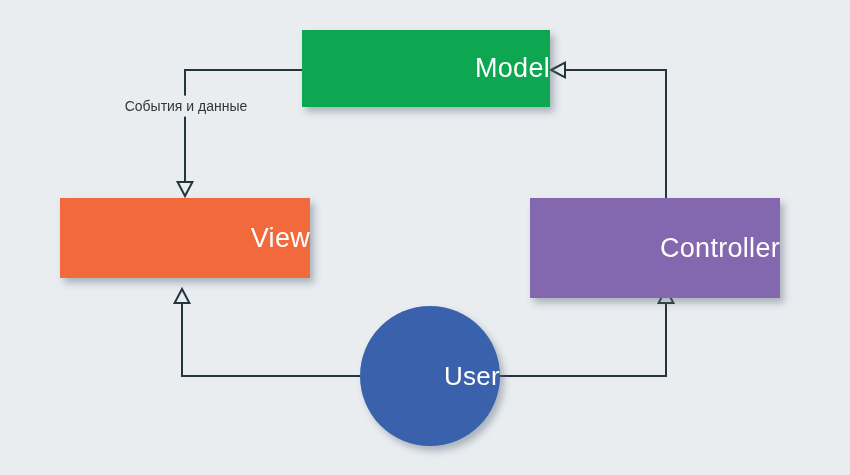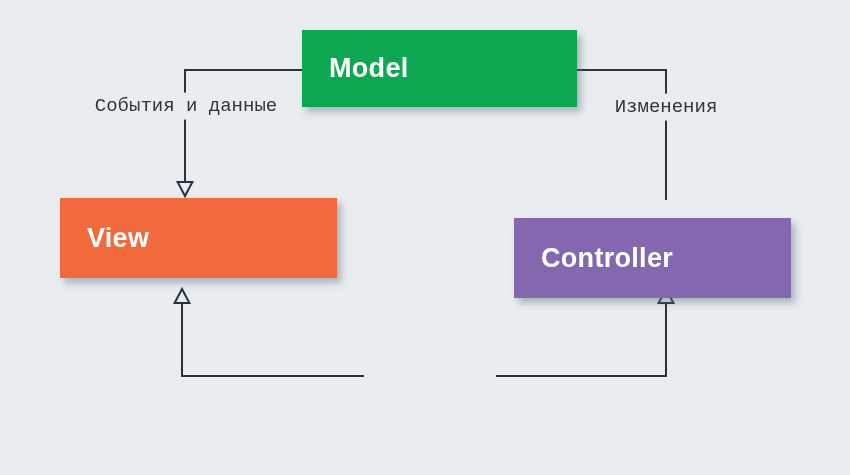--- a/index.html
+++ b/index.html
@@ -29,46 +29,44 @@
   svg.edge-layer polygon {
     stroke: #253540;
     stroke-width: 2;
     fill: none;
     stroke-linejoin: miter;
   }
   .node {
     position: absolute;
     display: flex;
     align-items: center;
-    justify-content: flex-start;
+    justify-content: flex-end;
     color: #ffffff;
-    font-weight: bold;
+    font-weight: normal;
     font-size: 27px;
     letter-spacing: 0.3px;
     box-shadow: 4px 5px 7px rgba(95, 110, 125, 0.45);
-    padding-left: 27px;
   }
   .node-model      { left: 302px; top: 30px;  width: 248px; height: 77px; }
   .node-view       { left: 60px;  top: 198px; width: 250px; height: 80px; }
-  .node-controller { left: 514px; top: 198px; width: 250px; height: 80px; margin-top: 20px; }
+  .node-controller { left: 530px; top: 198px; width: 250px; height: 100px; }
   .node-user {
     left: 360px; top: 306px; width: 140px; height: 140px;
     border-radius: 50%;
     font-size: 26px;
   }
   .edge-label {
     position: absolute;
     transform: translate(-50%, -50%);
     background: #e9edf0;
     color: #32363a;
-    font-size: 19px;
+    font-size: 14px;
     line-height: 1.2;
     padding: 2px 7px;
     white-space: nowrap;
-    font-family: Liberation Mono, monospace;
   }
   .edge-label-events   { left: 186px; top: 106px; }
   .edge-label-changes  { left: 666px; top: 107px; }
   .edge-label-looks    { left: 182px; top: 337px; }
   .edge-label-modifies { left: 666px; top: 338px; }
 </style>
 </head>
 <body>
 
 <div class="canvas" style="background-color: rgb(233, 237, 240);">
@@ -93,17 +91,19 @@
   </div>
 
   <div class="node node-view" style="background-color: rgb(242, 105, 60);">
     <span>View</span>
   </div>
 
   <div class="node node-controller" style="background-color: rgb(132, 104, 175);">
     <span>Controller</span>
   </div>
 
+  <div class="node node-user" style="background-color: rgb(58, 98, 172);">
+    <span>User</span>
+  </div>
 
   <div class="edge-label edge-label-events">События и данные</div>
-  <div class="edge-label edge-label-changes">Изменения</div>
 
 </div>
 
 </body></html>

